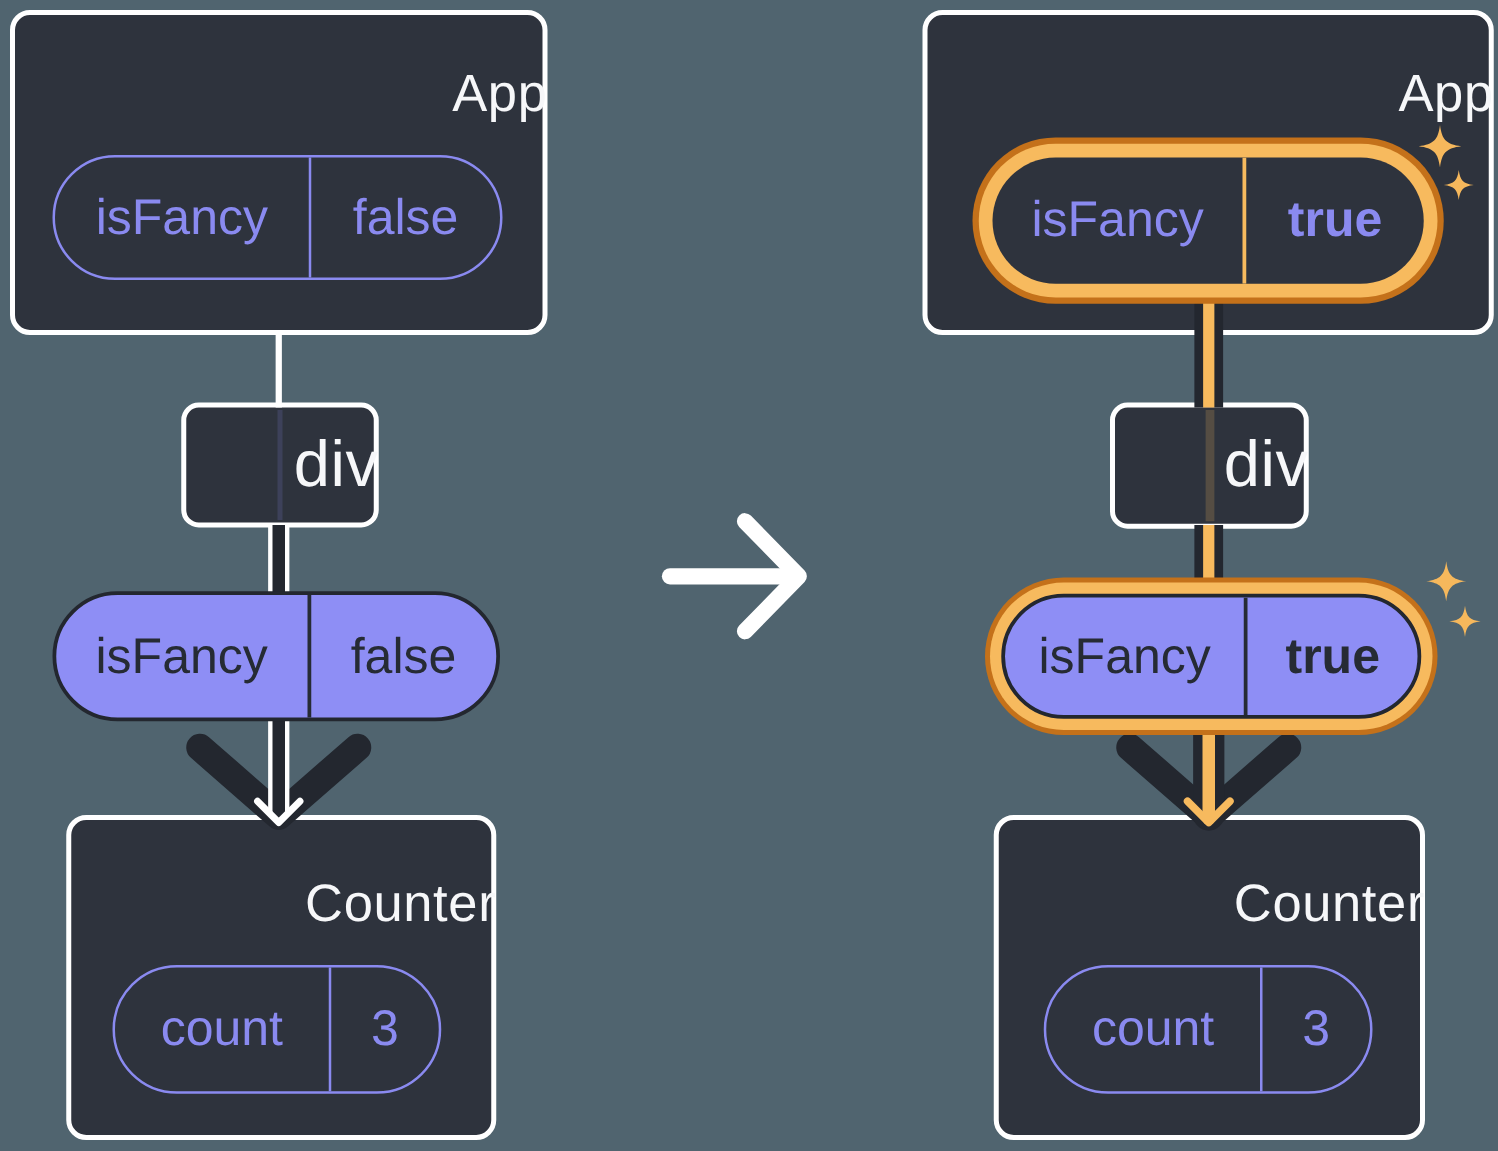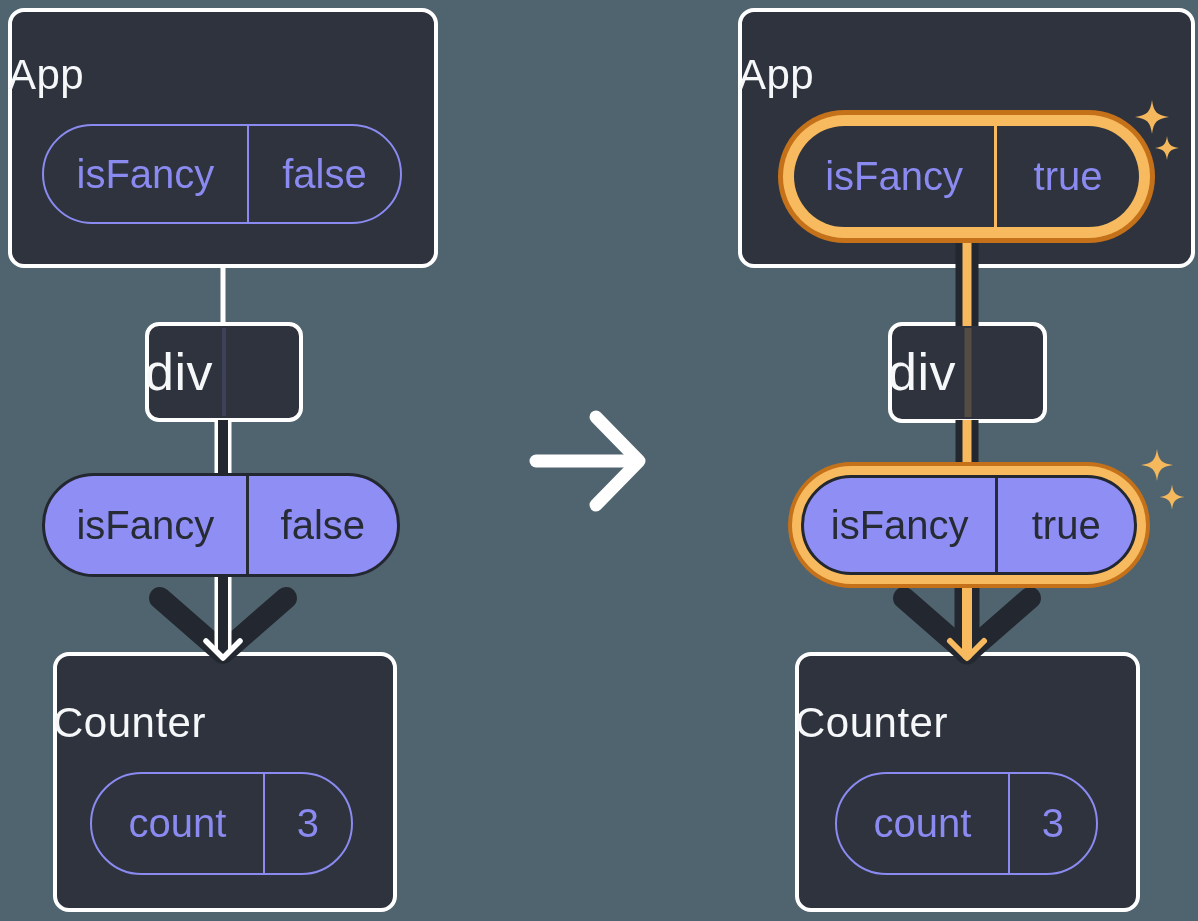--- a/index.html
+++ b/index.html
@@ -6,41 +6,41 @@
     --background:#50646F; --node-fill:#2E333D; --node-border:#FFFFFF;
     --purple:#8A8AF0; --purple-fill:#8E8EF5; --ink-dark:#23272F;
     --orange-light:#F7BA5E; --orange-dark:#C4711A; --text-light:#F6F7F9;
   }
   *{box-sizing:border-box;margin:0;padding:0}
   body{font-family:"Liberation Sans",sans-serif;background:var(--background)}
   .stage{position:relative;width:1198px;height:921px;background:var(--background);overflow:hidden}
 
   
   .node{position:absolute;background:var(--node-fill);border:4px solid var(--node-border);border-radius:16px;z-index:1}
-  .node-title{position:absolute;z-index:2;color:var(--text-light);font-size:42px;line-height:50px;text-align:left;letter-spacing:.5px}
+  .node-title{position:absolute;z-index:2;color:var(--text-light);font-size:42px;line-height:50px;text-align:right;letter-spacing:.5px}
   .div-label{font-size:52px}
   .thru-line{position:absolute;top:2px;bottom:2px;left:50%;transform:translateX(-50%);z-index:1}
   .thru-line.l{width:4px;background:rgba(142,146,245,.16)}
   .thru-line.r{width:7px;background:rgba(247,186,94,.20)}
 
   
   svg.wires{position:absolute;left:0;top:0;z-index:3;pointer-events:none}
 
   
   .pill{position:absolute;display:flex;align-items:stretch;border-radius:999px;z-index:4;font-size:40px}
   .pill .cell{display:flex;align-items:center;justify-content:center}
   .pill-outline{border:2.5px solid var(--purple);color:var(--purple)}
   .pill-outline .cell+.cell{border-left:2.5px solid var(--purple)}
   .pill-filled{background:var(--purple-fill);border:3px solid var(--ink-dark);color:#262B34}
   .pill-filled .cell+.cell{border-left:3px solid #262B34}
   .cell.k{width:57%}
   .cell.v{width:43%}
   .cell.k2{width:66%}
   .cell.v2{width:34%}
-  .bold{font-weight:400}
+  .bold{font-weight:700}
 
   
   .glow-outer{position:absolute;z-index:4;background:var(--orange-dark);border-radius:999px;padding:5px}
   .glow-mid{background:var(--orange-light);border-radius:999px;padding:11px;height:100%}
   .glow-inner{display:flex;height:100%;border-radius:999px;font-size:40px;overflow:hidden}
   .glow-inner.dark{background:var(--node-fill);color:var(--purple)}
   .glow-inner.dark .cell+.cell{border-left:3px solid var(--orange-light)}
   .glow-inner.purple{background:var(--purple-fill);color:#262B34;border:3px solid var(--ink-dark)}
   .glow-inner.purple .cell+.cell{border-left:3px solid #262B34}
   .glow-inner .cell{display:flex;align-items:center;justify-content:center}

